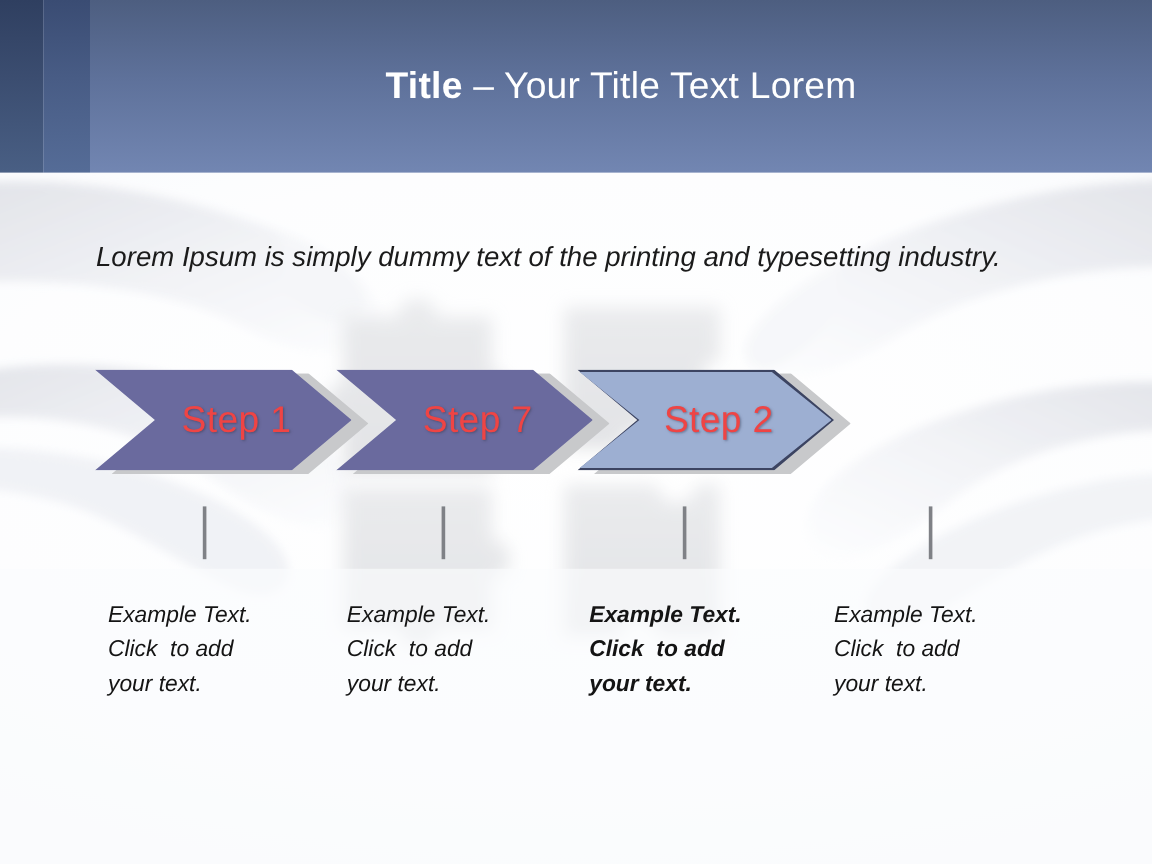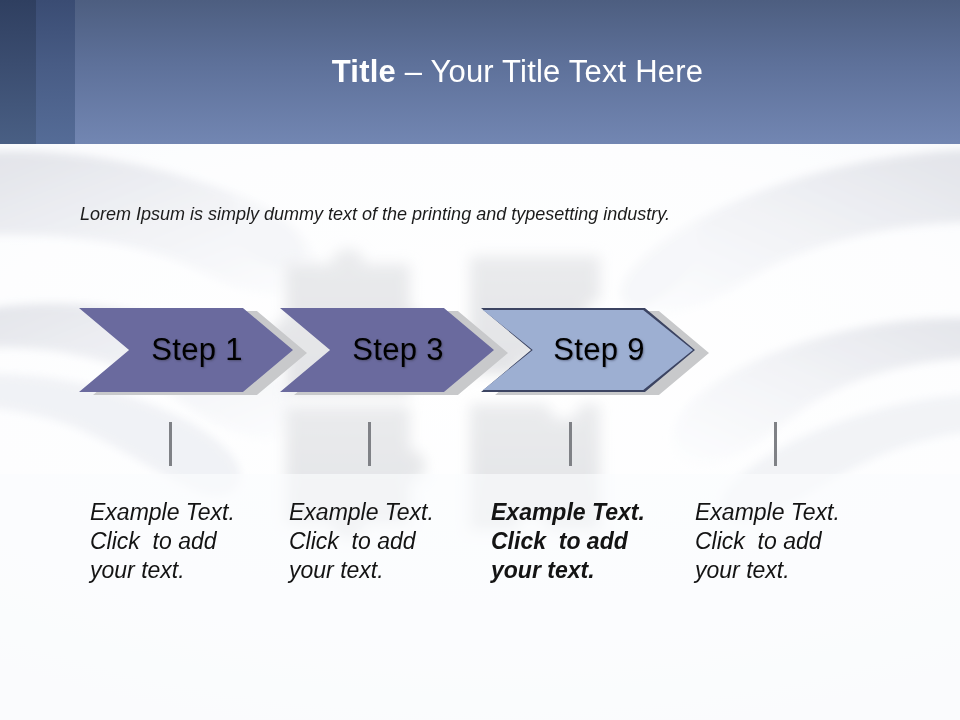--- a/index.html
+++ b/index.html
@@ -69,21 +69,21 @@
   }
   #header-title .t-strong { font-weight: bold; }
   #header-title .t-rest { font-weight: normal; }
 
   
   #lead-paragraph {
     position: absolute;
     left: 80px;
     top: 196px;
     width: 808px;
-    font-size: 18px;
+    font-size: 23px;
     line-height: 36px;
     font-style: italic;
     color: #1b1b1b;
     text-align: justify;
     text-justify: inter-word;
   }
 
   
   #chevron-row {
     position: absolute;
@@ -127,21 +127,21 @@
   }
   .chev.active .inner { background: #9dafd2; }
   .chev .label {
     position: absolute;
     inset: 0;
     display: flex;
     align-items: center;
     justify-content: center;
     padding-left: 22px;
     box-sizing: border-box;
-    color: #000000;
+    color: #ef4444;
     font-size: 31px;
     font-weight: normal;
     letter-spacing: 0.3px;
     text-shadow: 1px 1px 2px rgba(60,60,80,0.55);
   }
   .chev.active .label {
     text-shadow: 1px 1px 2px rgba(90,100,130,0.75);
   }
 
   
@@ -153,21 +153,21 @@
     height: 44px;
     background: #7f8186;
   }
 
   
   #caption-row { position: absolute; left: 0; top: 498px; width: 960px; height: 110px; }
   .caption {
     position: absolute;
     top: 0;
     width: 185px;
-    font-size: 23px;
+    font-size: 19px;
     line-height: 29px;
     font-style: italic;
     color: #141414;
   }
   .caption.em { font-weight: bold; }
   .caption .ln { display: block; white-space: pre; }
 </style>
 </head>
 <body>
 
@@ -266,45 +266,45 @@
       <rect x="0" y="0" width="960" height="576" fill="#ffffff" opacity="0.42"></rect>
       <rect x="0" y="330" width="960" height="246" fill="#fbfcfe" opacity="0.65"></rect>
     </svg>
   </div>
 
   <div id="header">
     <div class="hdr-band hdr-dark"></div>
     <div class="hdr-band hdr-mid"></div>
     <div class="hdr-band hdr-main"></div>
     <div id="header-title">
-      <span class="t-strong">Title</span><span class="t-rest"> – Your Title Text Here</span>
+      <span class="t-strong">Title</span><span class="t-rest"> – Your Title Text Lorem</span>
     </div>
   </div>
 
   <div id="lead-paragraph">Lorem Ipsum is simply dummy text of the printing and typesetting industry.</div>
 
   <div id="chevron-row">
 
     <div class="chev" style="left:79px;">
       <div class="shadow"></div>
       <div class="fill"></div>
       <div class="label">Step 1</div>
     </div>
 
     <div class="chev" style="left:280px;">
       <div class="shadow"></div>
       <div class="fill"></div>
-      <div class="label">Step 3</div>
+      <div class="label">Step 7</div>
     </div>
 
     <div class="chev active" style="left:481px;">
       <div class="shadow"></div>
       <div class="outline"></div>
       <div class="inner"></div>
-      <div class="label">Step 9</div>
+      <div class="label">Step 2</div>
     </div>
 
   </div>
 
   <div id="tick-row">
     <div class="tick" style="left:169px;"></div>
     <div class="tick" style="left:368px;"></div>
     <div class="tick" style="left:569px;"></div>
     <div class="tick" style="left:774px;"></div>
   </div>

